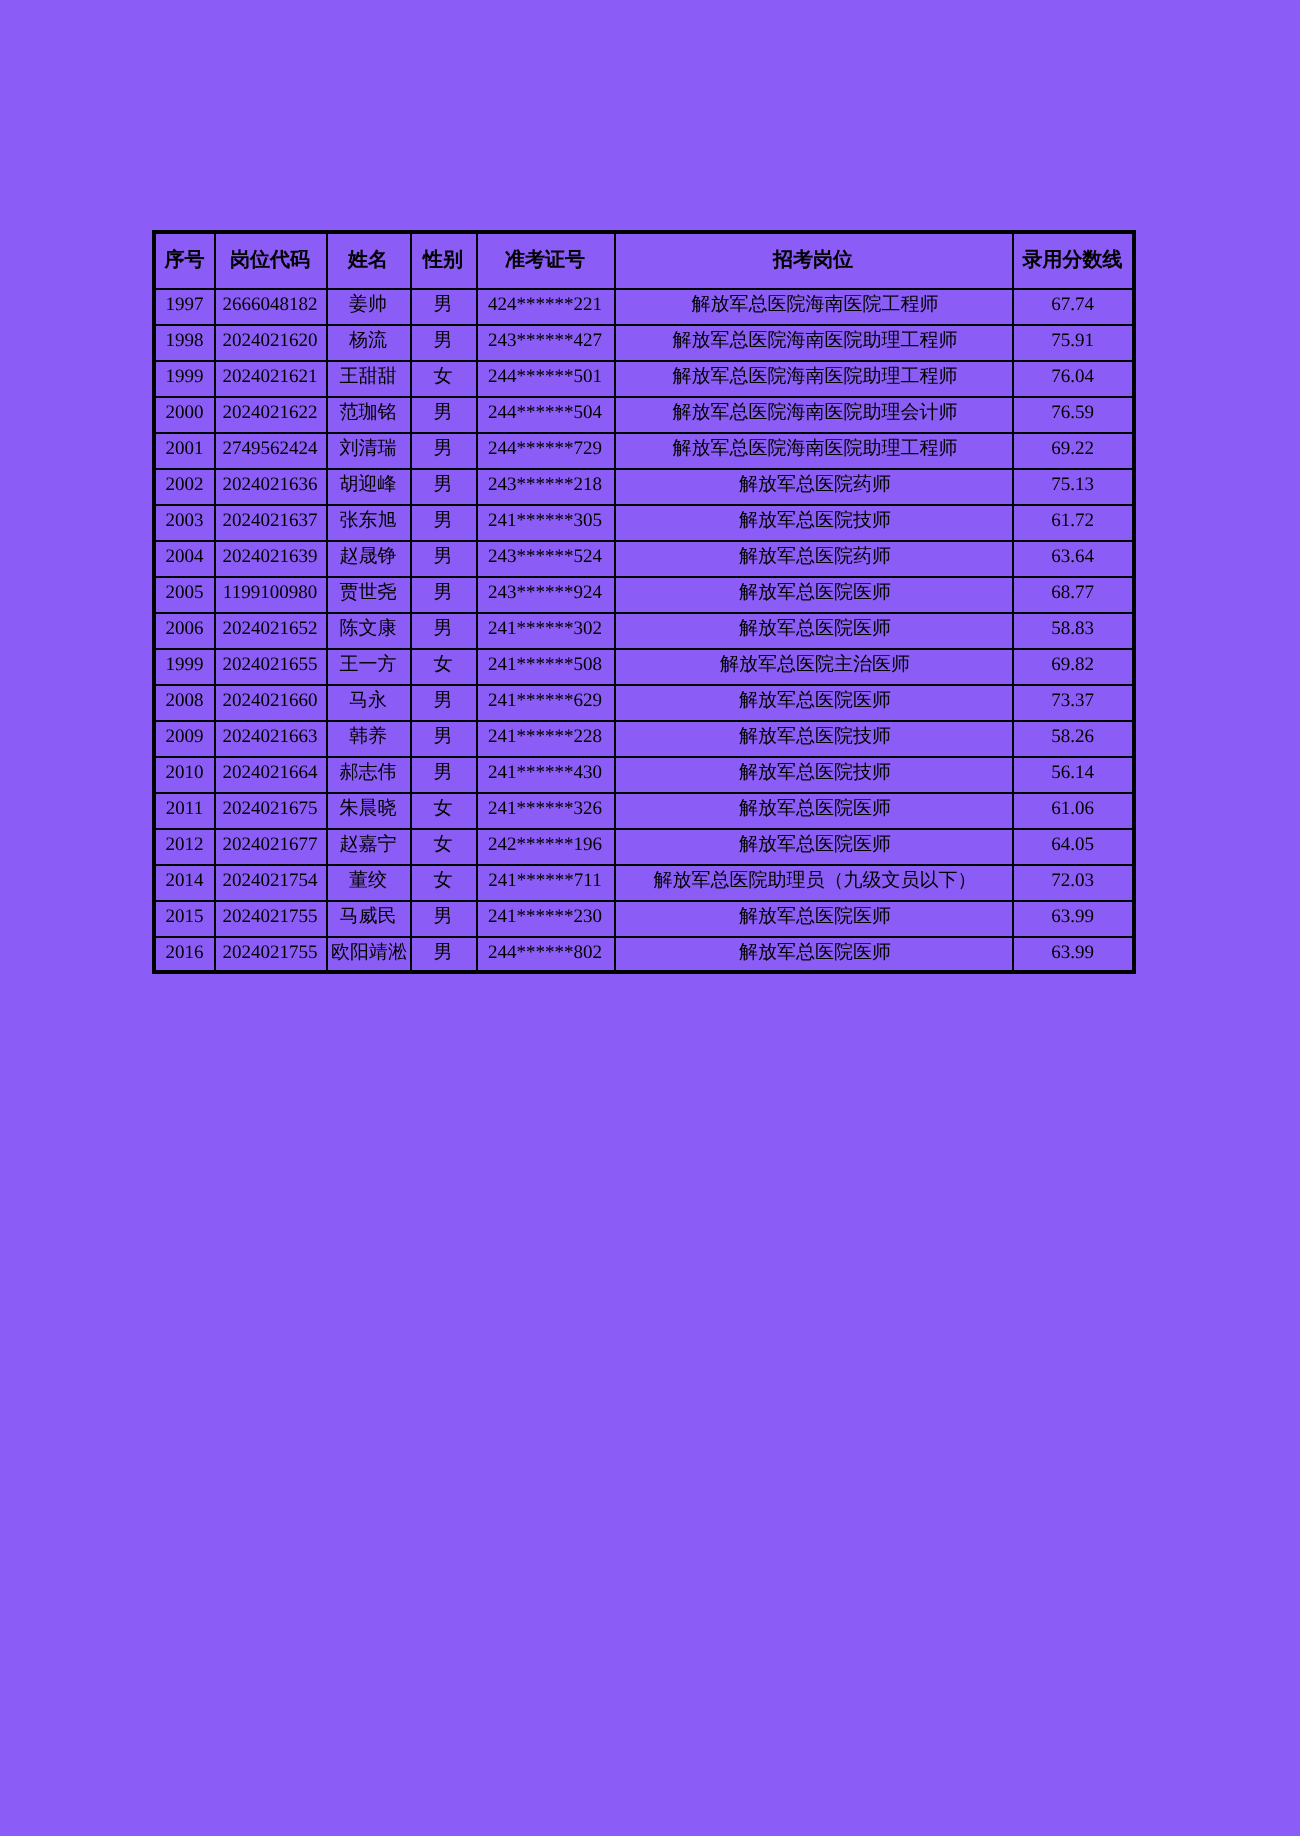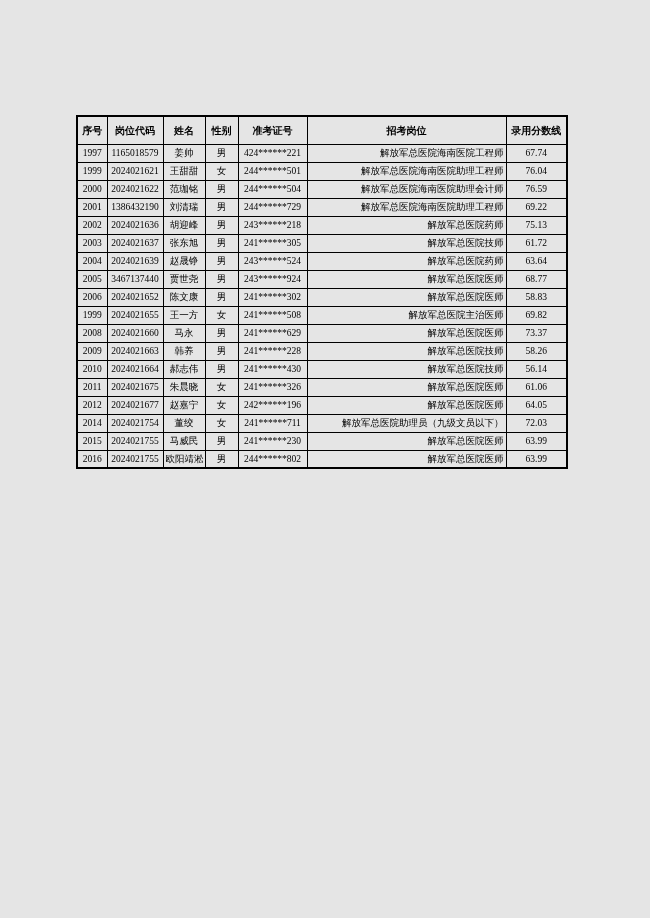--- a/index.html
+++ b/index.html
@@ -4,21 +4,21 @@
 <style>
   html, body {
     margin: 0;
     padding: 0;
     background: #ffffff;
   }
   .page {
     position: relative;
     width: 650px;
     height: 918px;
-    background: #e5e5e5;
+    background: #8b5cf6;
     overflow: hidden;
     font-family: "Liberation Serif", "DejaVu Serif", serif;
     color: #000000;
   }
   table.score-table {
     position: absolute;
     left: 76px;
     top: 115px;
     width: 490px;
     border-collapse: collapse;
@@ -41,21 +41,21 @@
   }
   table.score-table th {
     font-weight: bold;
     font-size: 10px;
   }
   table.score-table tbody tr {
     height: 18px;
     margin-top: 12px;
   }
   table.score-table td.col-position {
-    text-align: right;
+    text-align: center;
     padding-left: 4px;
   }
   
   col.c-seq      { width: 30px; }
   col.c-code     { width: 56px; }
   col.c-name     { width: 42px; }
   col.c-gender   { width: 33px; }
   col.c-ticket   { width: 69px; }
   col.c-position { width: 199px; }
   col.c-score    { width: 61px; }
@@ -81,48 +81,57 @@
         <th>姓名</th>
         <th>性别</th>
         <th>准考证号</th>
         <th>招考岗位</th>
         <th>录用分数线</th>
       </tr>
     </thead>
     <tbody>
         <tr>
           <td class="col-seq">1997</td>
-          <td class="col-code">1165018579</td>
+          <td class="col-code">2666048182</td>
           <td class="col-name">姜帅</td>
           <td class="col-gender">男</td>
           <td class="col-ticket">424******221</td>
           <td class="col-position">解放军总医院海南医院工程师</td>
           <td class="col-score">67.74</td>
         </tr>
         <tr>
+          <td class="col-seq">1998</td>
+          <td class="col-code">2024021620</td>
+          <td class="col-name">杨流</td>
+          <td class="col-gender">男</td>
+          <td class="col-ticket">243******427</td>
+          <td class="col-position">解放军总医院海南医院助理工程师</td>
+          <td class="col-score">75.91</td>
+        </tr>
+        <tr>
           <td class="col-seq">1999</td>
           <td class="col-code">2024021621</td>
           <td class="col-name">王甜甜</td>
           <td class="col-gender">女</td>
           <td class="col-ticket">244******501</td>
           <td class="col-position">解放军总医院海南医院助理工程师</td>
           <td class="col-score">76.04</td>
         </tr>
         <tr>
           <td class="col-seq">2000</td>
           <td class="col-code">2024021622</td>
           <td class="col-name">范珈铭</td>
           <td class="col-gender">男</td>
           <td class="col-ticket">244******504</td>
           <td class="col-position">解放军总医院海南医院助理会计师</td>
           <td class="col-score">76.59</td>
         </tr>
         <tr>
           <td class="col-seq">2001</td>
-          <td class="col-code">1386432190</td>
+          <td class="col-code">2749562424</td>
           <td class="col-name">刘清瑞</td>
           <td class="col-gender">男</td>
           <td class="col-ticket">244******729</td>
           <td class="col-position">解放军总医院海南医院助理工程师</td>
           <td class="col-score">69.22</td>
         </tr>
         <tr>
           <td class="col-seq">2002</td>
           <td class="col-code">2024021636</td>
           <td class="col-name">胡迎峰</td>
@@ -144,21 +153,21 @@
           <td class="col-seq">2004</td>
           <td class="col-code">2024021639</td>
           <td class="col-name">赵晟铮</td>
           <td class="col-gender">男</td>
           <td class="col-ticket">243******524</td>
           <td class="col-position">解放军总医院药师</td>
           <td class="col-score">63.64</td>
         </tr>
         <tr>
           <td class="col-seq">2005</td>
-          <td class="col-code">3467137440</td>
+          <td class="col-code">1199100980</td>
           <td class="col-name">贾世尧</td>
           <td class="col-gender">男</td>
           <td class="col-ticket">243******924</td>
           <td class="col-position">解放军总医院医师</td>
           <td class="col-score">68.77</td>
         </tr>
         <tr>
           <td class="col-seq">2006</td>
           <td class="col-code">2024021652</td>
           <td class="col-name">陈文康</td>

